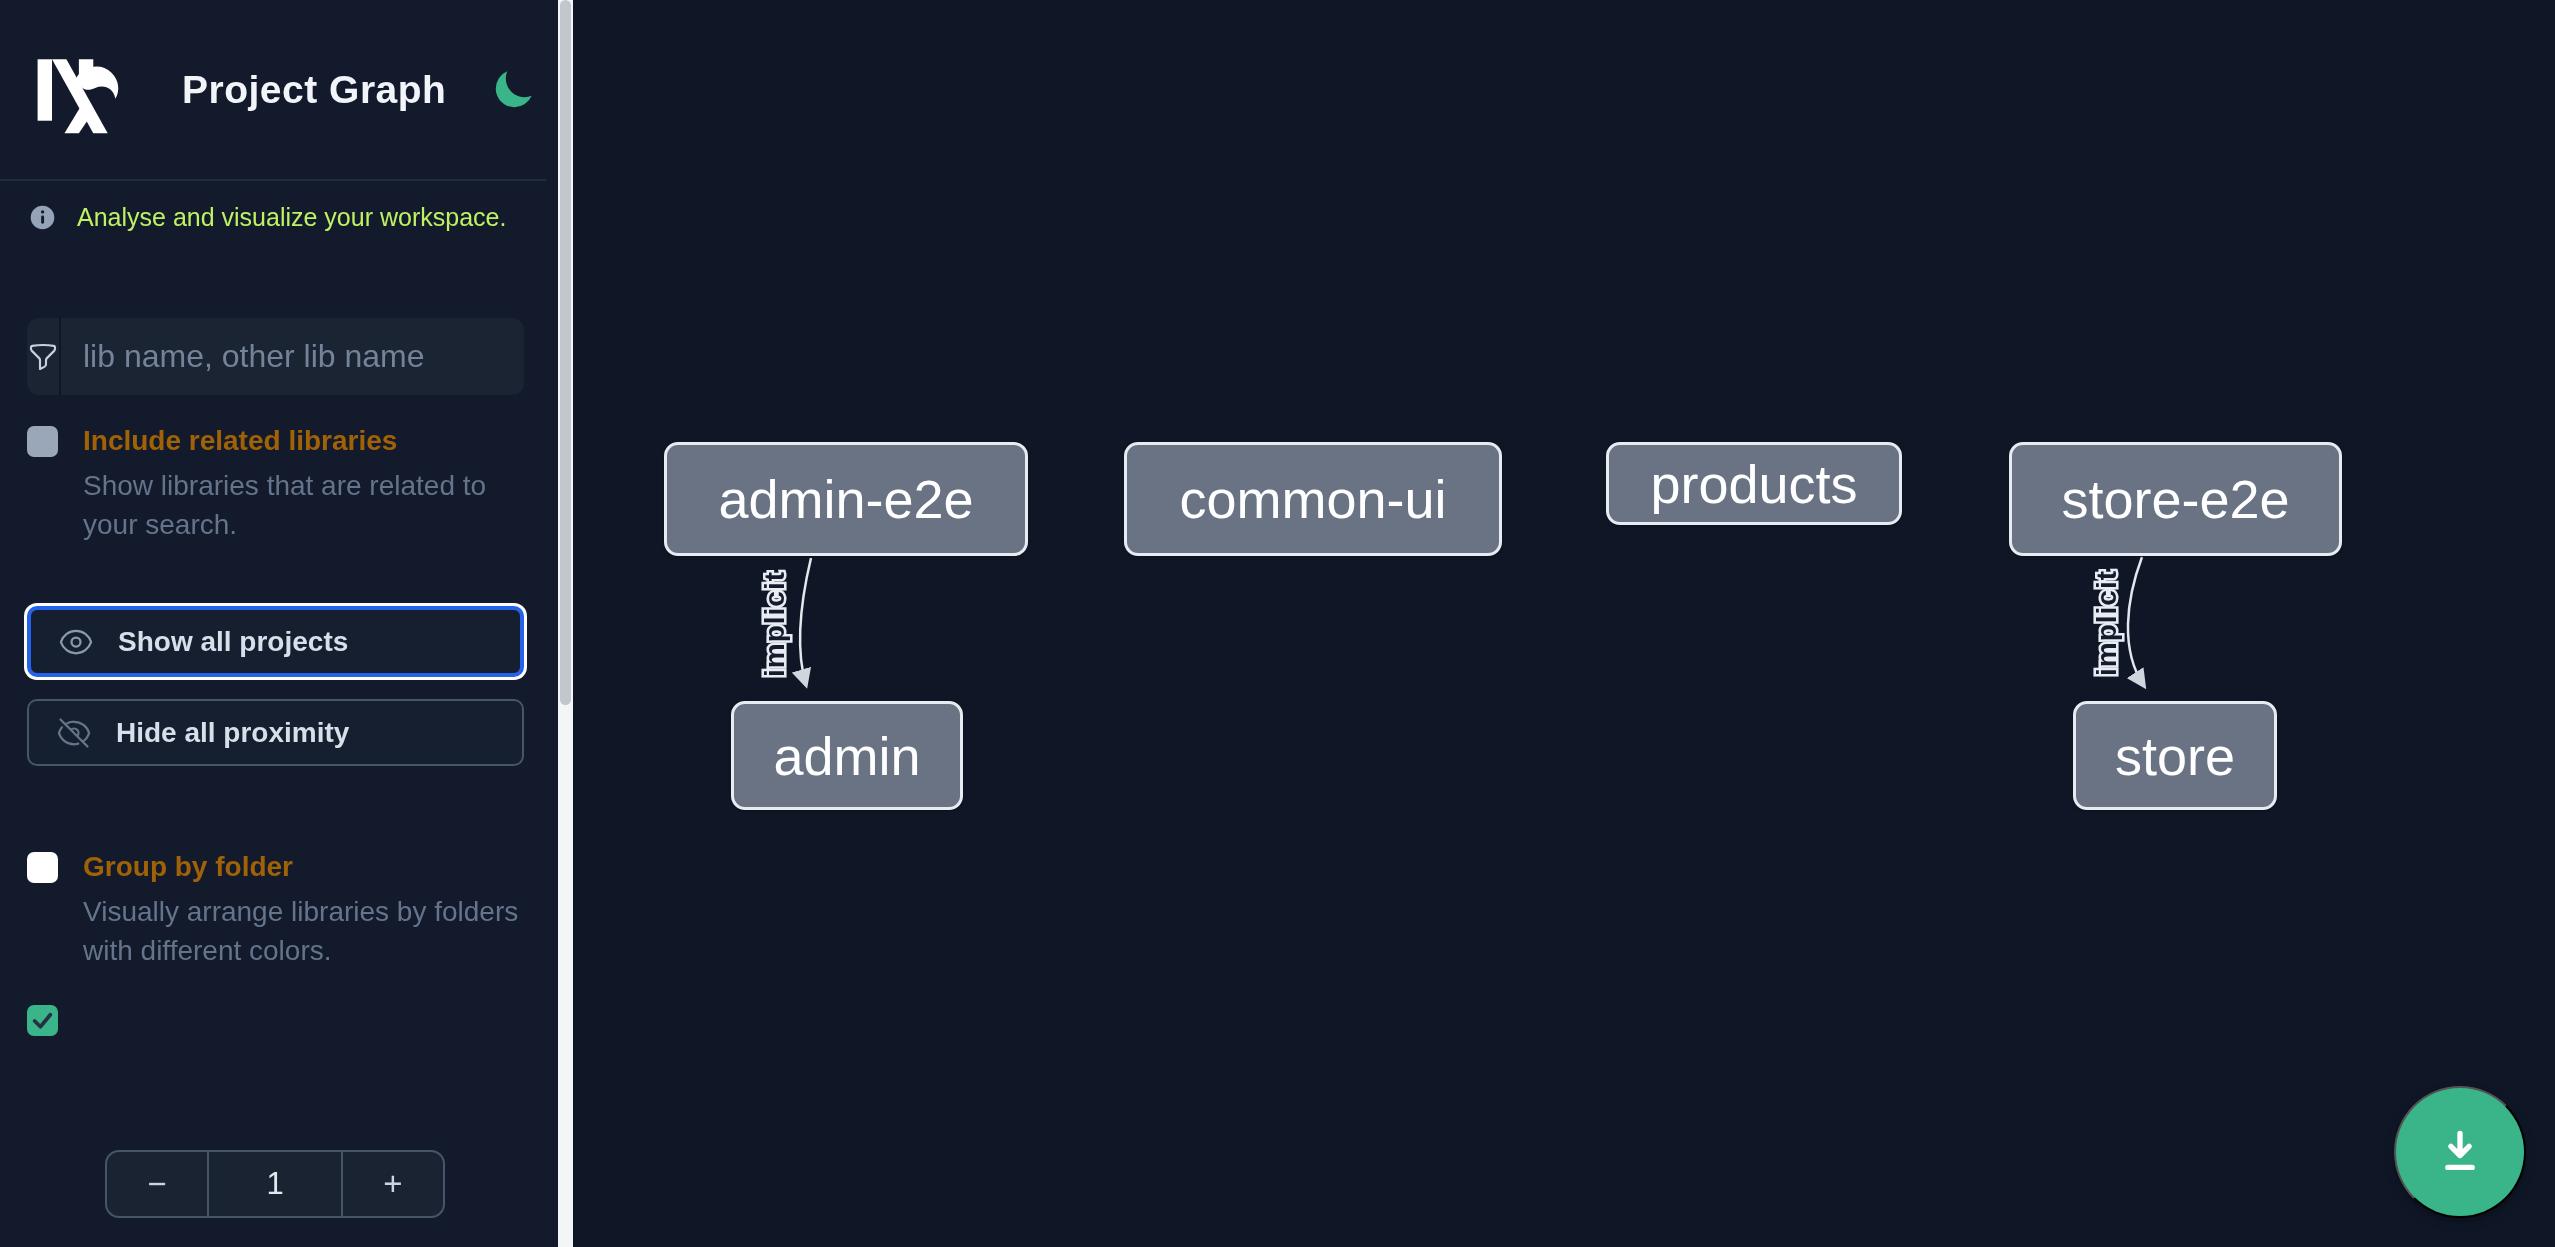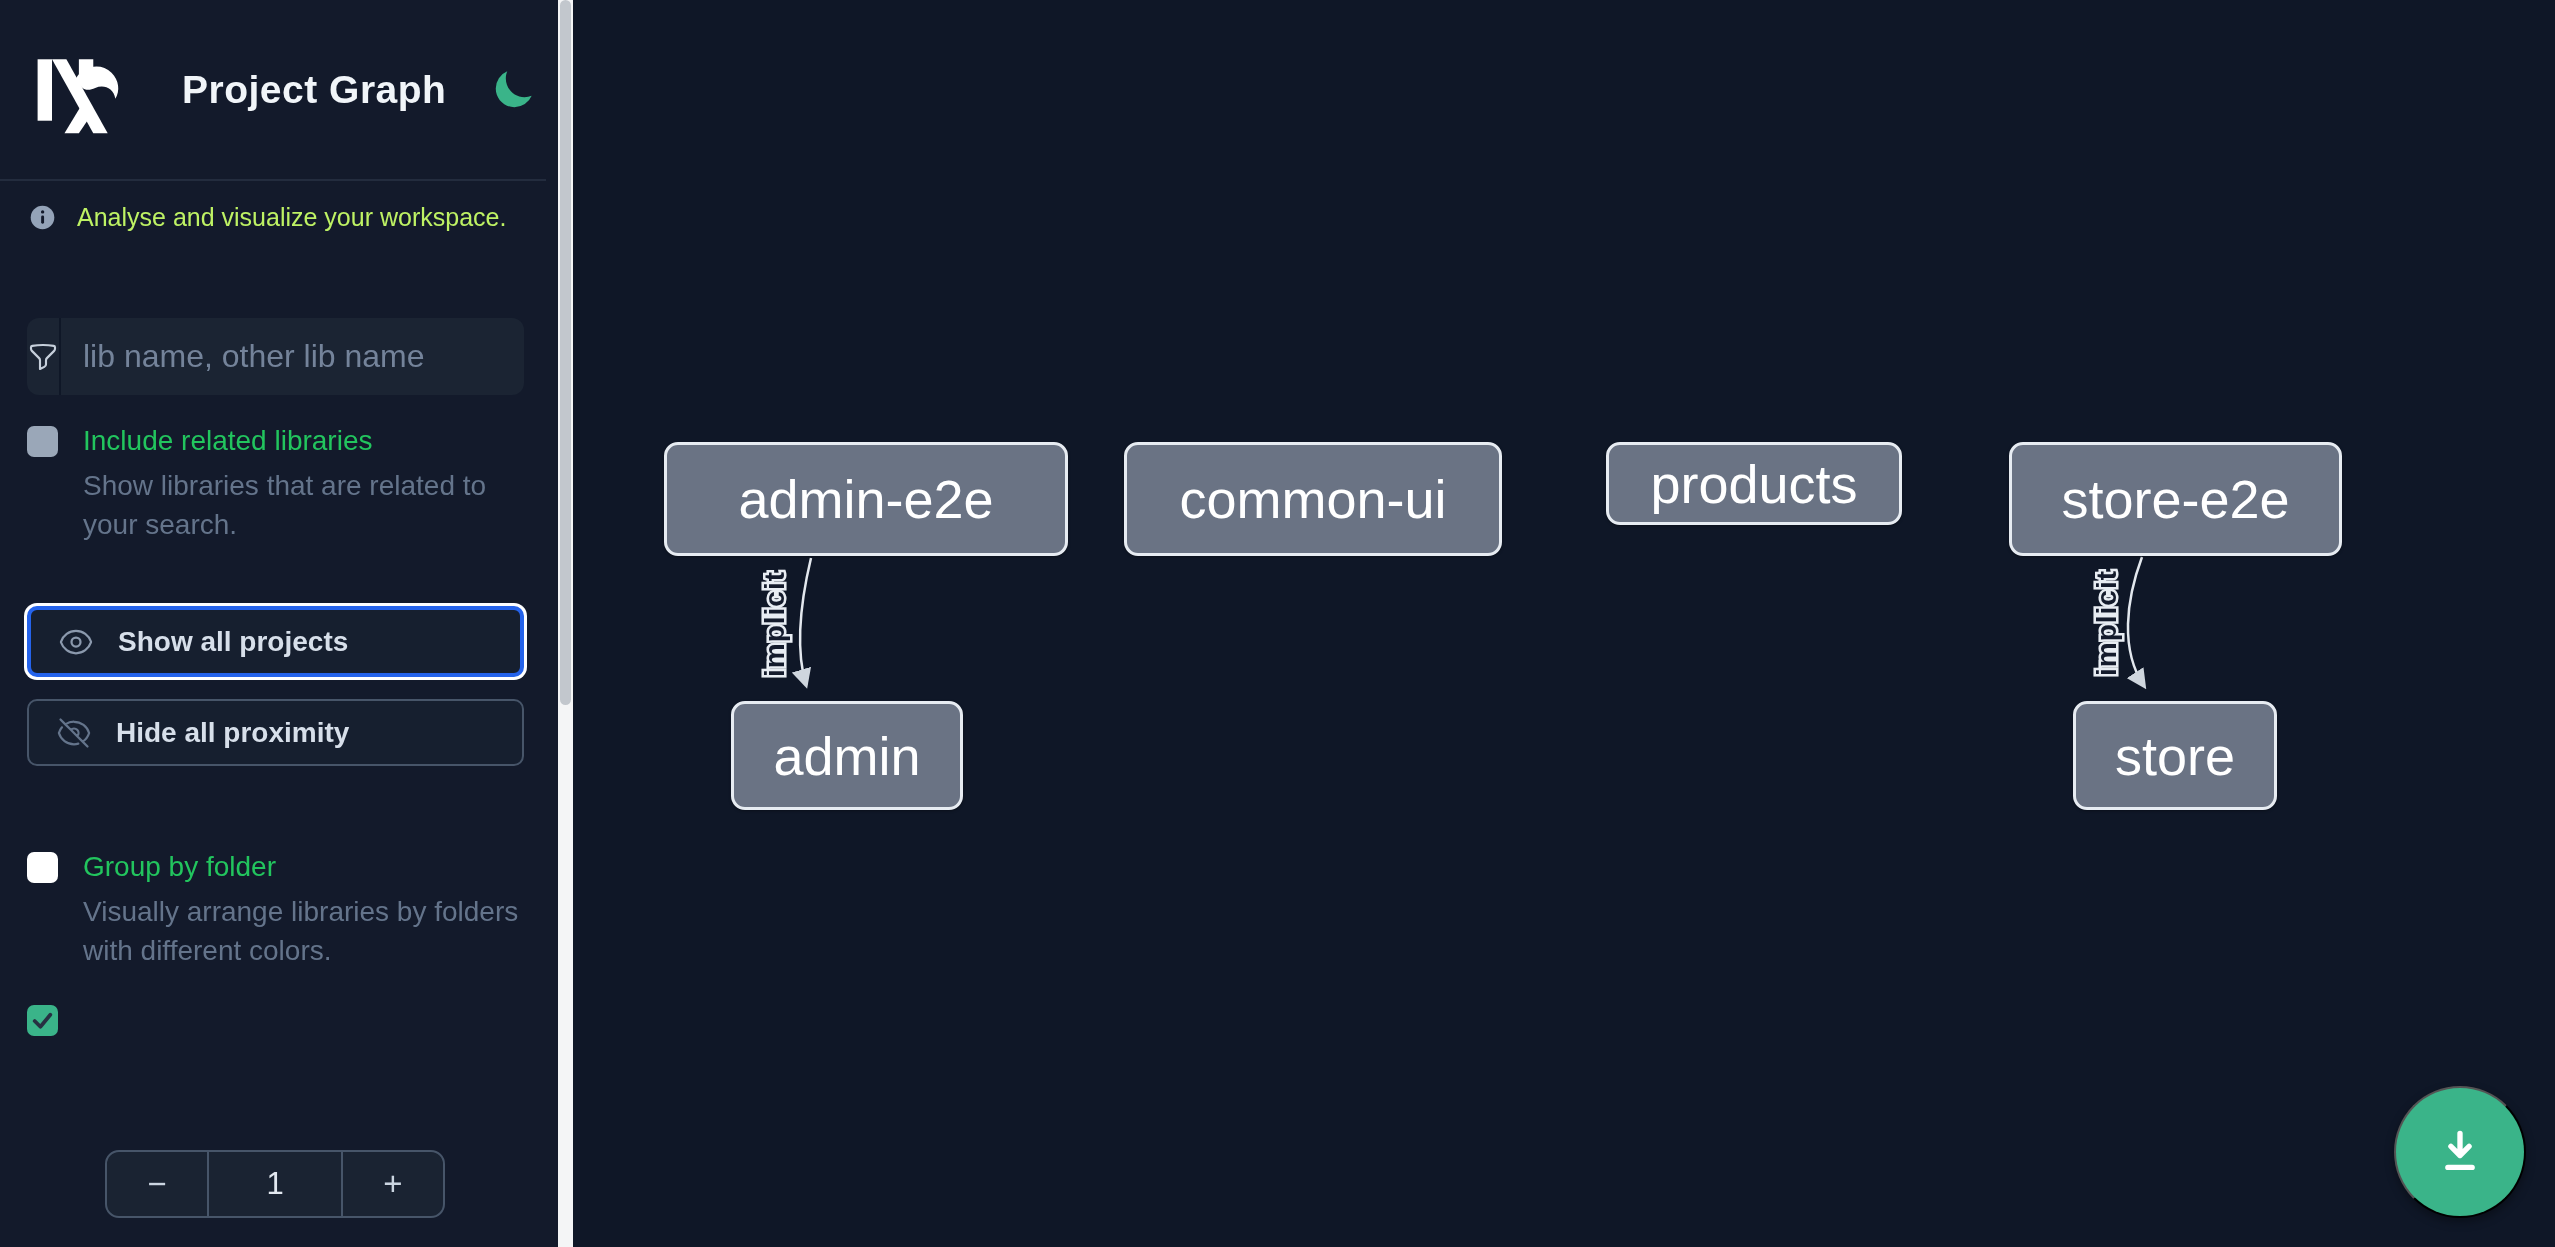--- a/index.html
+++ b/index.html
@@ -65,21 +65,21 @@
   .opt-prox     { top: 1003px; }
   .cb {
     width: 31px; height: 31px; border-radius: 7px; margin-top: 2px;
     display: flex; align-items: center; justify-content: center;
     cursor: pointer;
   }
   .cb-gray  { background: #9aa7b8; }
   .cb-white { background: #ffffff; }
   .cb-green { background: #3ab489; }
   .cb svg { width: 25px; height: 25px; }
-  .opt-label { font-size: 28px; font-weight: 400; color: #22c55e; line-height: 34px; }
+  .opt-label { font-size: 28px; font-weight: 700; color: #a16207; line-height: 34px; }
   .opt-desc  { font-size: 28px; color: #64748b; line-height: 39px; margin-top: 8px; }
 
   .side-btn {
     position: absolute; left: 27px; width: 497px; height: 67px;
     background: #161f2f;
     border: 2px solid #475569; border-radius: 10px;
     display: flex; align-items: center;
     padding-left: 27px; gap: 24px;
     cursor: pointer;
     color: #d7dfea; font-size: 28px; font-weight: 600;
@@ -139,21 +139,21 @@
   }
   .node {
     position: absolute;
     background: #6a7384;
     border: 3px solid #e7ecf2; border-radius: 14px;
     display: flex; align-items: center; justify-content: center;
     color: #ffffff; font-size: 54px;
     cursor: pointer;
     box-shadow: 0 1px 3px rgba(0,0,0,0.35);
   }
-  .n-admin-e2e { left: 91px;   top: 442px; width: 404px; height: 114px; justify-content: center; }
+  .n-admin-e2e { left: 91px;   top: 442px; width: 364px; height: 114px; justify-content: center; }
   .n-common-ui { left: 551px;  top: 442px; width: 378px; height: 114px; }
   .n-products  { left: 1033px; top: 442px; width: 296px; height: 83px; }
   .n-store-e2e { left: 1436px; top: 442px; width: 333px; height: 114px; }
   .n-admin     { left: 158px;  top: 701px; width: 232px; height: 109px; }
   .n-store     { left: 1500px; top: 701px; width: 204px; height: 109px; }
 
   .fab {
     position: absolute; left: 2394px; top: 1086px;
     width: 132px; height: 132px; border-radius: 50%;
     background: #3ab489;

